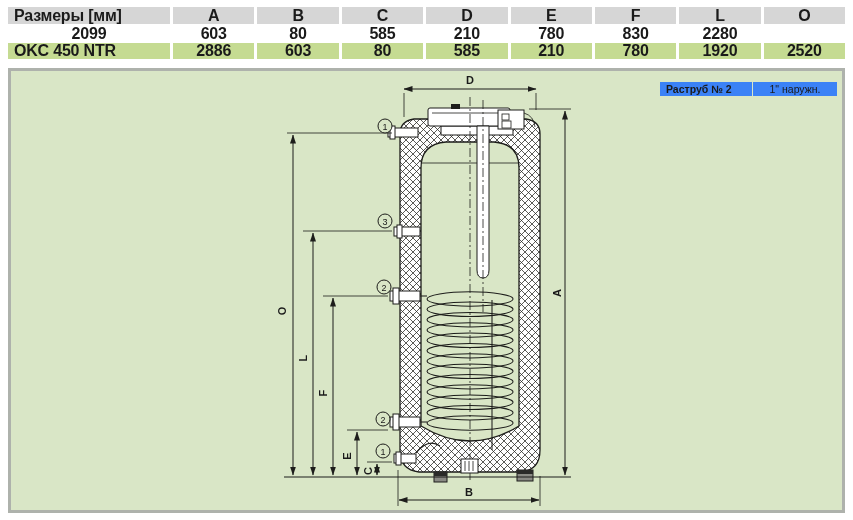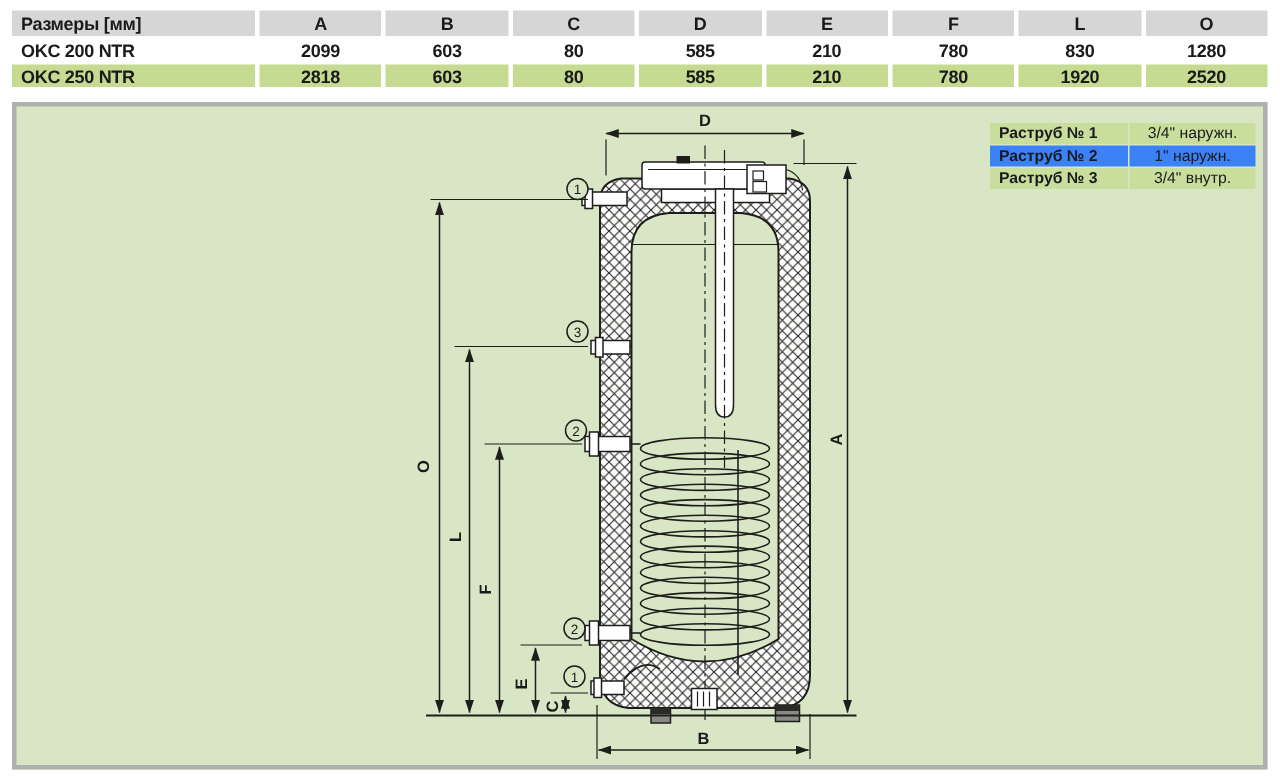--- a/index.html
+++ b/index.html
@@ -9,21 +9,21 @@
     overflow:hidden;
   }
   
   .dim-table{
     position:absolute;left:8px;top:7px;width:837px;
     display:grid;grid-template-rows:17px 15px 15px;row-gap:2px;
   }
   .t-row{display:grid;grid-template-columns:162px repeat(8,1fr);column-gap:3px;}
   .t-cell{
     display:flex;align-items:center;justify-content:center;
-    font-size:12px;font-weight:bold;letter-spacing:-0.2px;line-height:1;
+    font-size:16px;font-weight:bold;letter-spacing:-0.2px;line-height:1;
   }
   .t-cell.first{justify-content:flex-start;padding-left:6px;}
   .t-head .t-cell{background:#d6d6d6;}
   .t-r1 .t-cell{background:#ffffff;}
   .t-r2 .t-cell{background:#c5db92;}
   
   .panel{
     position:absolute;left:8px;top:68px;width:831px;height:439px;
     border:3px solid #aeb2ac;background:#d9e6c6;
   }
@@ -57,33 +57,32 @@
     <div class="t-cell">A</div>
     <div class="t-cell">B</div>
     <div class="t-cell">C</div>
     <div class="t-cell">D</div>
     <div class="t-cell">E</div>
     <div class="t-cell">F</div>
     <div class="t-cell">L</div>
     <div class="t-cell">O</div>
   </div>
   <div class="t-row t-r1">
-    <div class="t-cell first">OKC 200 NTR</div>
     <div class="t-cell">2099</div>
     <div class="t-cell">603</div>
     <div class="t-cell">80</div>
     <div class="t-cell">585</div>
     <div class="t-cell">210</div>
     <div class="t-cell">780</div>
     <div class="t-cell">830</div>
-    <div class="t-cell">1280</div>
+    <div class="t-cell">2280</div>
   </div>
   <div class="t-row t-r2">
-    <div class="t-cell first">OKC 250 NTR</div>
-    <div class="t-cell">2818</div>
+    <div class="t-cell first">OKC 450 NTR</div>
+    <div class="t-cell">2886</div>
     <div class="t-cell">603</div>
     <div class="t-cell">80</div>
     <div class="t-cell">585</div>
     <div class="t-cell">210</div>
     <div class="t-cell">780</div>
     <div class="t-cell">1920</div>
     <div class="t-cell">2520</div>
   </div>
 </div>
 
@@ -214,27 +213,19 @@
       <circle cx="383" cy="451" r="7"></circle>
       <text class="clab" x="385" y="129.5" text-anchor="middle" stroke="none">1</text>
       <text class="clab" x="385" y="224.5" text-anchor="middle" stroke="none">3</text>
       <text class="clab" x="384" y="290.5" text-anchor="middle" stroke="none">2</text>
       <text class="clab" x="383" y="422.5" text-anchor="middle" stroke="none">2</text>
       <text class="clab" x="383" y="454.5" text-anchor="middle" stroke="none">1</text>
     </g>
   </svg>
 
   <div class="legend">
-    <div class="lg-row lg-green">
-      <div class="lg-cell lg-label">Раструб № 1</div>
-      <div class="lg-cell lg-value">3/4" наружн.</div>
-    </div>
     <div class="lg-row lg-white">
       <div class="lg-cell lg-label">Раструб № 2</div>
       <div class="lg-cell lg-value">1" наружн.</div>
     </div>
-    <div class="lg-row lg-green">
-      <div class="lg-cell lg-label">Раструб № 3</div>
-      <div class="lg-cell lg-value">3/4" внутр.</div>
-    </div>
   </div>
 
 </div>
 
 </body></html>

